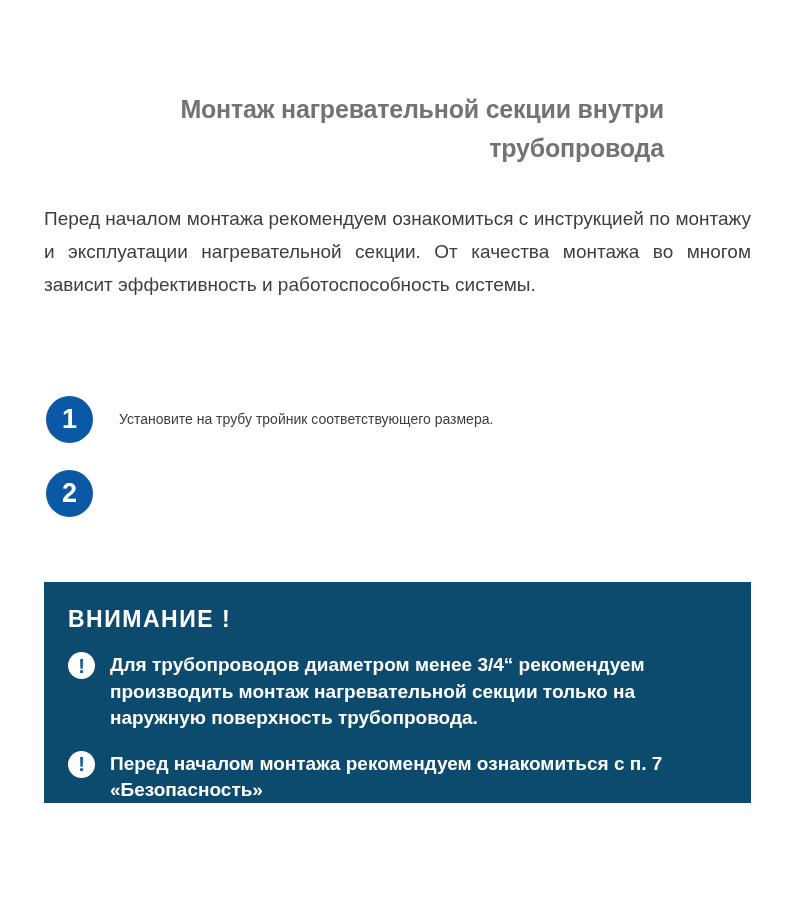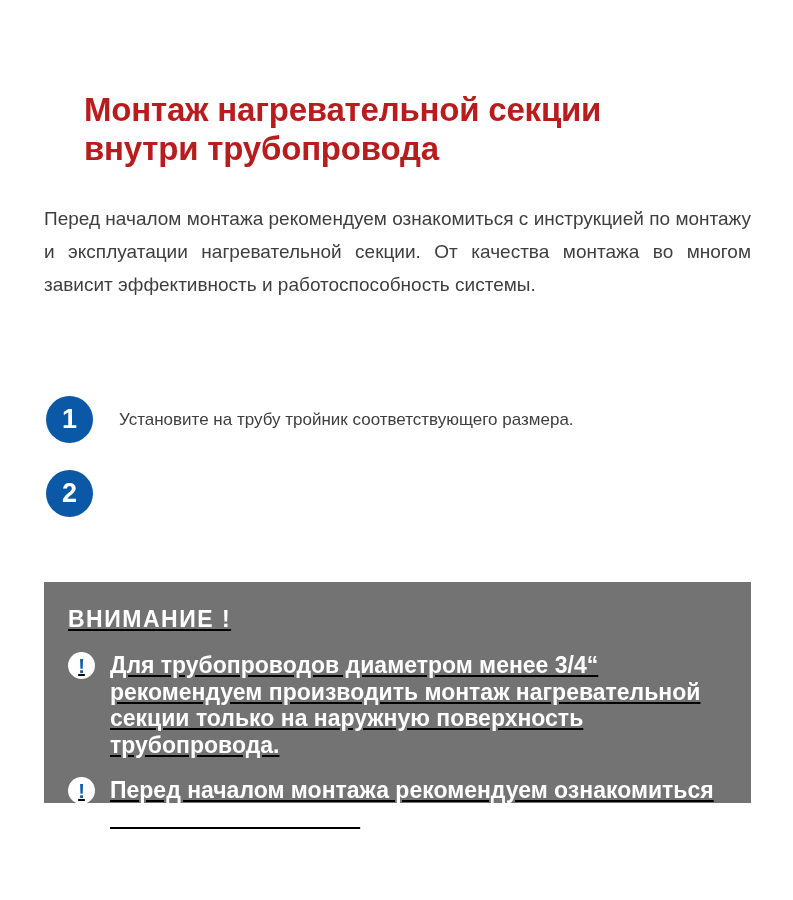--- a/index.html
+++ b/index.html
@@ -14,25 +14,26 @@
     height: 900px;
     background: #ffffff;
     overflow: hidden;
   }
   .title {
     position: absolute;
     left: 84px;
     top: 90px;
     width: 580px;
     margin: 0;
-    font-size: 33px;
+    font-size: 25px;
     line-height: 39px;
     font-weight: 700;
-    color: #b91c1c;
+    color: #737373;
     letter-spacing: -0.2px;
+    text-align: right;
   }
   .intro {
     position: absolute;
     left: 44px;
     top: 202px;
     width: 707px;
   }
   .para {
     margin: 0 0 9px 0;
     font-size: 19px;
@@ -58,35 +59,34 @@
     border-radius: 50%;
     background: #0b58a6;
     color: #ffffff;
     font-size: 27px;
     font-weight: 700;
     display: flex;
     align-items: center;
     justify-content: center;
   }
   .step-text {
-    font-size: 17px;
+    font-size: 14px;
     line-height: 27px;
     color: #3e3e40;
     width: 645px;
   }
   .warning {
     position: absolute;
     left: 44px;
     top: 582px;
     width: 707px;
     height: 221px;
     box-sizing: border-box;
-    background: #737373;
+    background: #0c4a6e;
     padding: 24px 30px 0 24px;
-    text-decoration: underline;
   }
   .warning-title {
     color: #ffffff;
     font-size: 23px;
     font-weight: 700;
     letter-spacing: 1.5px;
   }
   .warning-item {
     display: flex;
     align-items: flex-start;
@@ -102,21 +102,21 @@
     color: #0d5ba9;
     font-weight: 700;
     font-size: 20px;
     line-height: 1;
     display: flex;
     align-items: center;
     justify-content: center;
   }
   .warn-text {
     color: #ffffff;
-    font-size: 23px;
+    font-size: 19px;
     font-weight: 700;
     line-height: 26.5px;
     max-width: 617px;
   }
 </style>
 </head>
 <body>
 
 <div class="page">
 

